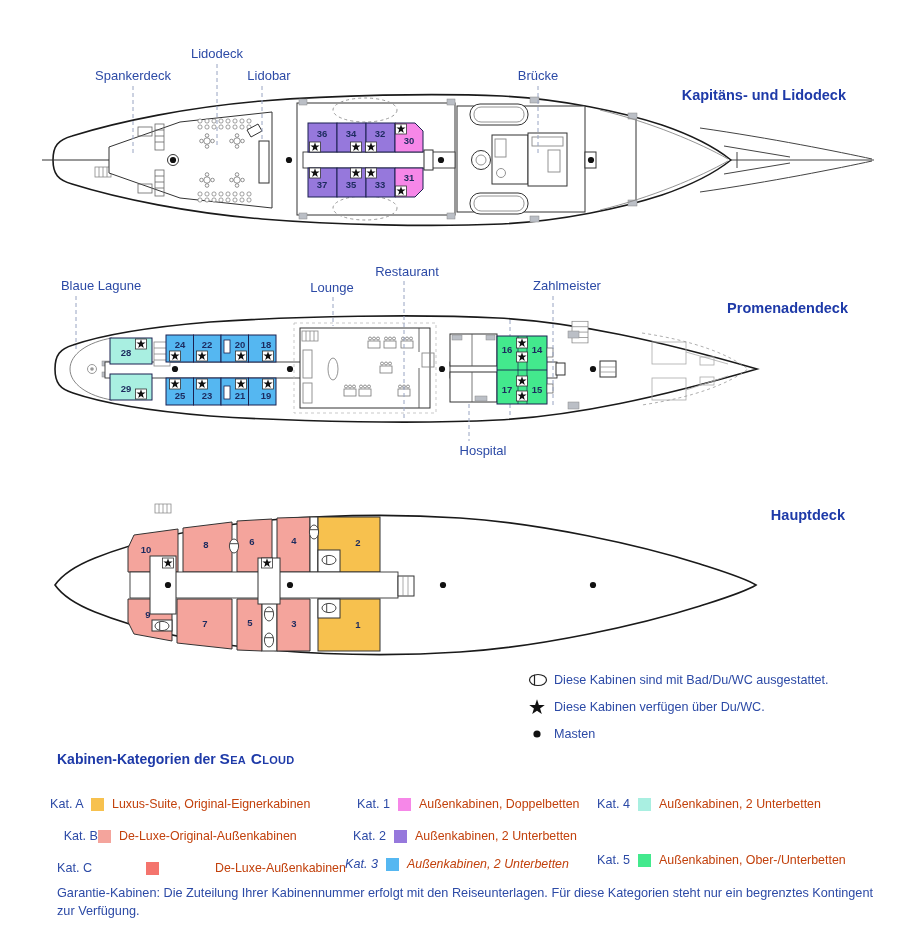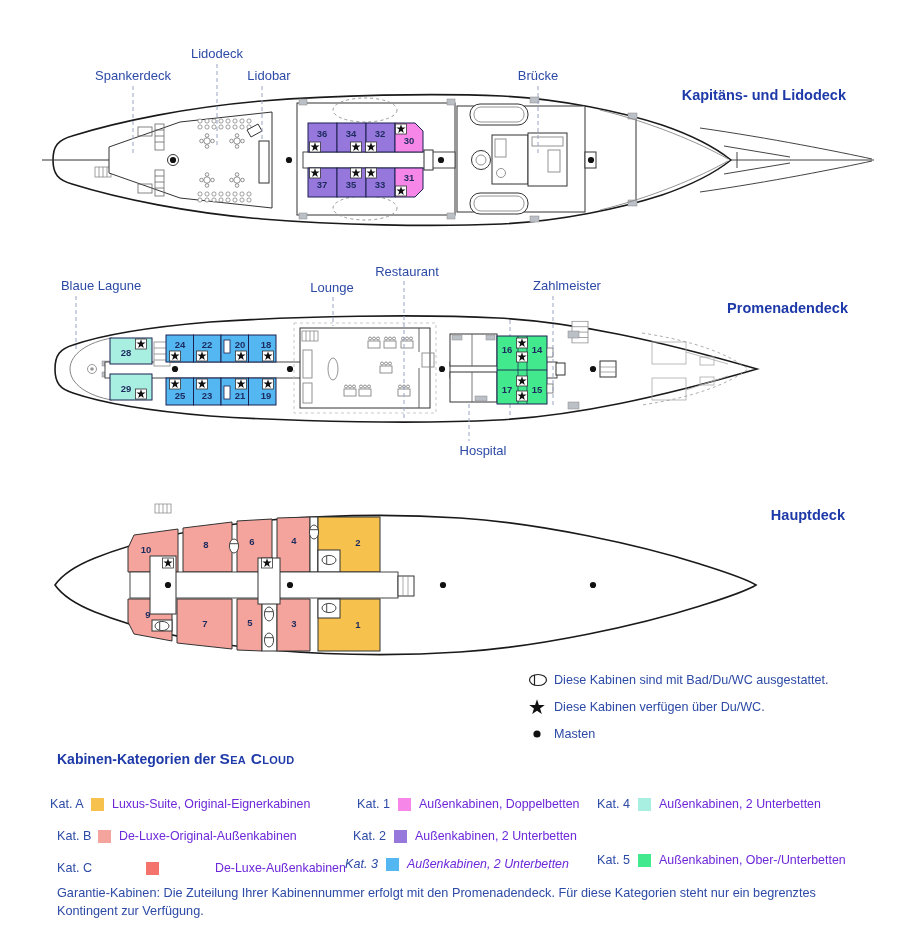--- a/index.html
+++ b/index.html
@@ -15,21 +15,21 @@
   .lite{fill:none;stroke:#888;stroke-width:0.9;}
   .gray{fill:#BBBFC6;stroke:#888;stroke-width:0.5;}
   .abs{position:absolute;}
   .legend-row{display:flex;align-items:center;height:27px;}
   .legend-ic{width:26px;display:flex;align-items:center;}
   .legend-tx{font-size:12.6px;color:#2C4AA6;}
   .cats-head{font-size:14px;font-weight:bold;color:#1E3AA8;}
   .sc{font-variant:small-caps;font-size:15.5px;letter-spacing:0.3px;}
   .cat-row{display:flex;align-items:center;position:absolute;height:16px;}
   .cat-label{font-size:12.6px;color:#2C4AA6;width:41px;}
-  .cat-desc{font-size:12.4px;color:#6d28d9;margin-left:8px;white-space:nowrap;}
+  .cat-desc{font-size:12.4px;color:#c2410c;margin-left:8px;white-space:nowrap;}
   .footnote{font-size:12.7px;color:#2C4AA6;line-height:1.45;}
 </style>
 </head>
 <body>
 
 <div class="page">
 
 <svg width="898" height="660" viewBox="0 0 898 660">
   <defs>
     <polygon id="star-shape" points="0,-4.8 1.12,-1.54 4.57,-1.48 1.81,0.59 2.82,3.88 0,1.9 -2.82,3.88 -1.81,0.59 -4.57,-1.48 -1.12,-1.54" fill="#111"></polygon>
@@ -414,21 +414,21 @@
 </div>
 
 
 <div class="cat-row" style="left:50px;top:796px;">
   <span class="cat-label">Kat. A</span>
   <svg width="13" height="13">
         <rect width="13" height="13" fill="#F7C14E"></rect>
       </svg>
   <span class="cat-desc">Luxus-Suite, Original-Eignerkabinen</span>
 </div>
-<div class="cat-row" style="left:57px;top:828px;">
+<div class="cat-row" style="left:57px;top:828px;text-align:right;">
   <span class="cat-label">Kat. B</span>
   <svg width="13" height="13">
         <rect width="13" height="13" fill="#F4A49C"></rect>
       </svg>
   <span class="cat-desc">De-Luxe-Original-Außenkabinen</span>
 </div>
 <div class="cat-row" style="left:57px;top:860px;gap:48px;">
   <span class="cat-label">Kat. C</span>
   <svg width="13" height="13">
         <rect width="13" height="13" fill="#F4746D"></rect>
@@ -467,15 +467,15 @@
 </div>
 <div class="cat-row" style="left:597px;top:828px;margin-top:24px;">
   <span class="cat-label">Kat. 5</span>
   <svg width="13" height="13">
         <rect width="13" height="13" fill="#43E98D"></rect>
       </svg>
   <span class="cat-desc">Außenkabinen, Ober-/Unterbetten</span>
 </div>
 
 
-<div class="abs footnote" style="left:57px;top:884px;width:818px;">Garantie-Kabinen: Die Zuteilung Ihrer Kabinennummer erfolgt mit den Promenadendeck. Für diese Kategorien steht nur ein begrenztes Kontingent zur Verfügung.</div>
+<div class="abs footnote" style="left:57px;top:884px;width:818px;">Garantie-Kabinen: Die Zuteilung Ihrer Kabinennummer erfolgt mit den Reiseunterlagen. Für diese Kategorien steht nur ein begrenztes Kontingent zur Verfügung.</div>
 
 </div>
 
 </body></html>

